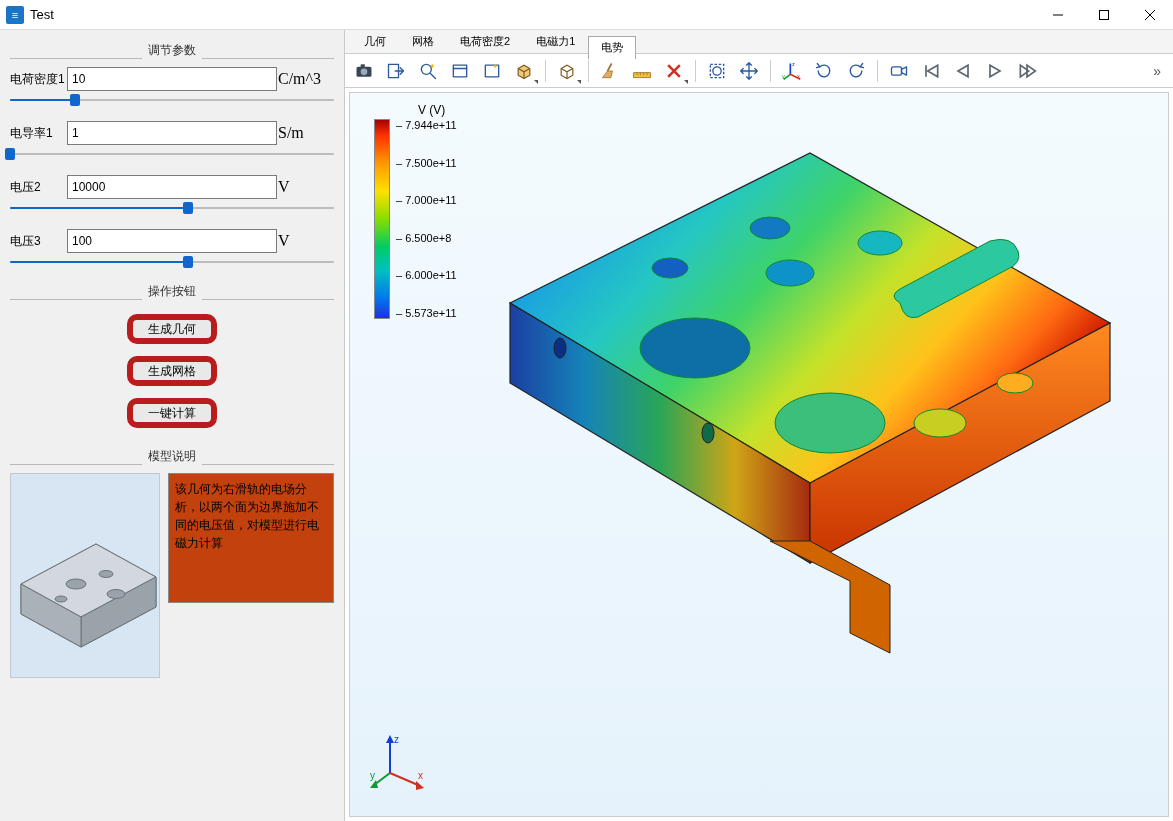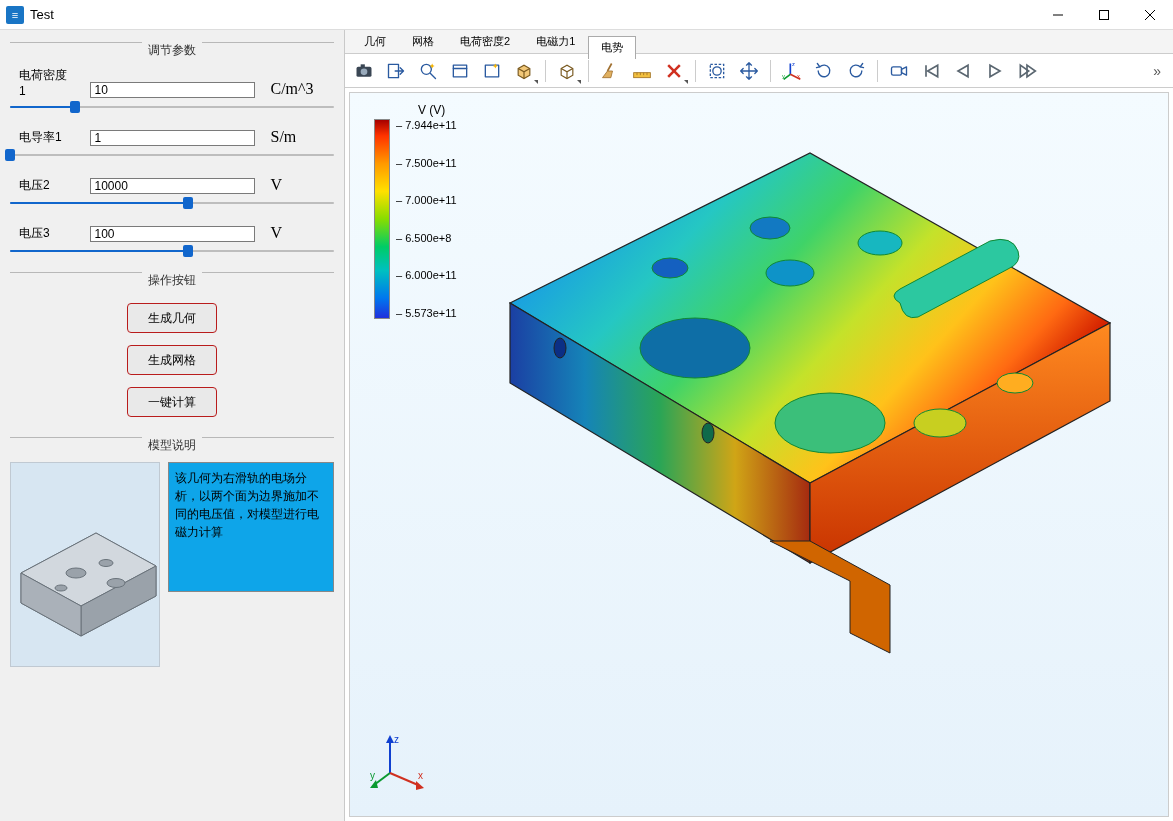--- a/index.html
+++ b/index.html
@@ -12,42 +12,42 @@
   .titlebar .spacer{flex:1;}
   .titlebar .ctl{width:46px;height:30px;display:flex;align-items:center;justify-content:center;font-size:14px;}
 
   
   .app{display:flex;height:calc(100% - 30px);}
   .sidebar{width:345px;flex:0 0 345px;background:#f0f0f0;border-right:1px solid #c9c9c9;padding:8px 10px;overflow:auto;}
   .content{flex:1;display:flex;flex-direction:column;min-width:0;background:#fff;}
 
   
   .group{margin:4px 0 14px;}
-  .group-hd{display:flex;align-items:flex-start;gap:6px;margin-bottom:8px;}
+  .group-hd{display:flex;align-items:flex-end;gap:6px;margin-bottom:8px;}
   .group-hd .line{flex:1;height:1px;background:#b8b8b8;}
   .group-hd .txt{font-size:12px;color:#333;}
 
   
-  .param-row{display:flex;align-items:flex-end;gap:16px;margin:4px 9px 2px;}
+  .param-row{display:flex;align-items:center;gap:1px;margin:4px 0 2px;}
   .param-row label{width:56px;text-align:left;font-size:12px;}
-  .param-row input{flex:1;height:16px;border:1px solid #7a7a7a;padding:0 4px;font-size:12px;background:#fff;}
+  .param-row input{flex:1;height:24px;border:1px solid #7a7a7a;padding:0 4px;font-size:12px;background:#fff;}
   .param-row .unit{width:56px;font-size:16px;font-family:Liberation Serif, serif;}
   .slider{width:100%;height:14px;margin:2px 0 14px;position:relative;}
   .slider .track{position:absolute;left:0;right:0;top:6px;height:2px;background:#bdbdbd;border-radius:1px;}
   .slider .fill{position:absolute;left:0;top:6px;height:2px;background:#1166cc;border-radius:1px;}
   .slider .thumb{position:absolute;top:1px;width:10px;height:12px;background:#1166cc;border-radius:2px;margin-left:-5px;}
 
   
   .actions{display:flex;flex-direction:column;align-items:center;gap:12px;padding:6px 0;}
-  .actions button{width:90px;height:30px;background:#e9e9e9;border:1px solid #b91c1c;border-radius:4px;font-size:12px;cursor:pointer;}
+  .actions button{width:90px;height:30px;background:#e9e9e9;border:6px solid #b91c1c;border-radius:10px;font-size:12px;cursor:pointer;}
 
   
   .desc-row{display:flex;gap:8px;align-items:flex-start;}
   .preview{width:150px;height:205px;background:#d7e6f2;border:1px solid #c0c9d2;position:relative;overflow:hidden;}
-  .desc-box{flex:1;min-height:130px;border:1px solid #888;background:#0ea5e9;padding:6px;font-size:12px;line-height:1.5;}
+  .desc-box{flex:1;min-height:130px;border:1px solid #888;background:#c2410c;padding:6px;font-size:12px;line-height:1.5;}
 
   
   .tabs{display:flex;align-items:flex-end;height:24px;background:#f4f4f4;border-bottom:1px solid #ccc;padding-left:6px;}
   .tab{padding:3px 12px 4px;font-size:11px;border:1px solid transparent;border-bottom:none;cursor:pointer;position:relative;}
   .tab.active{background:#fff;border-color:#aaa;top:6px;}
 
   
   .toolbar{height:34px;display:flex;align-items:center;gap:2px;padding:2px 4px;border-bottom:1px solid #ccc;}
   .tool{width:30px;height:28px;display:flex;align-items:center;justify-content:center;border:1px solid transparent;border-radius:3px;cursor:pointer;position:relative;}
   .tsep{width:1px;height:22px;background:#ccc;margin:0 4px;}

